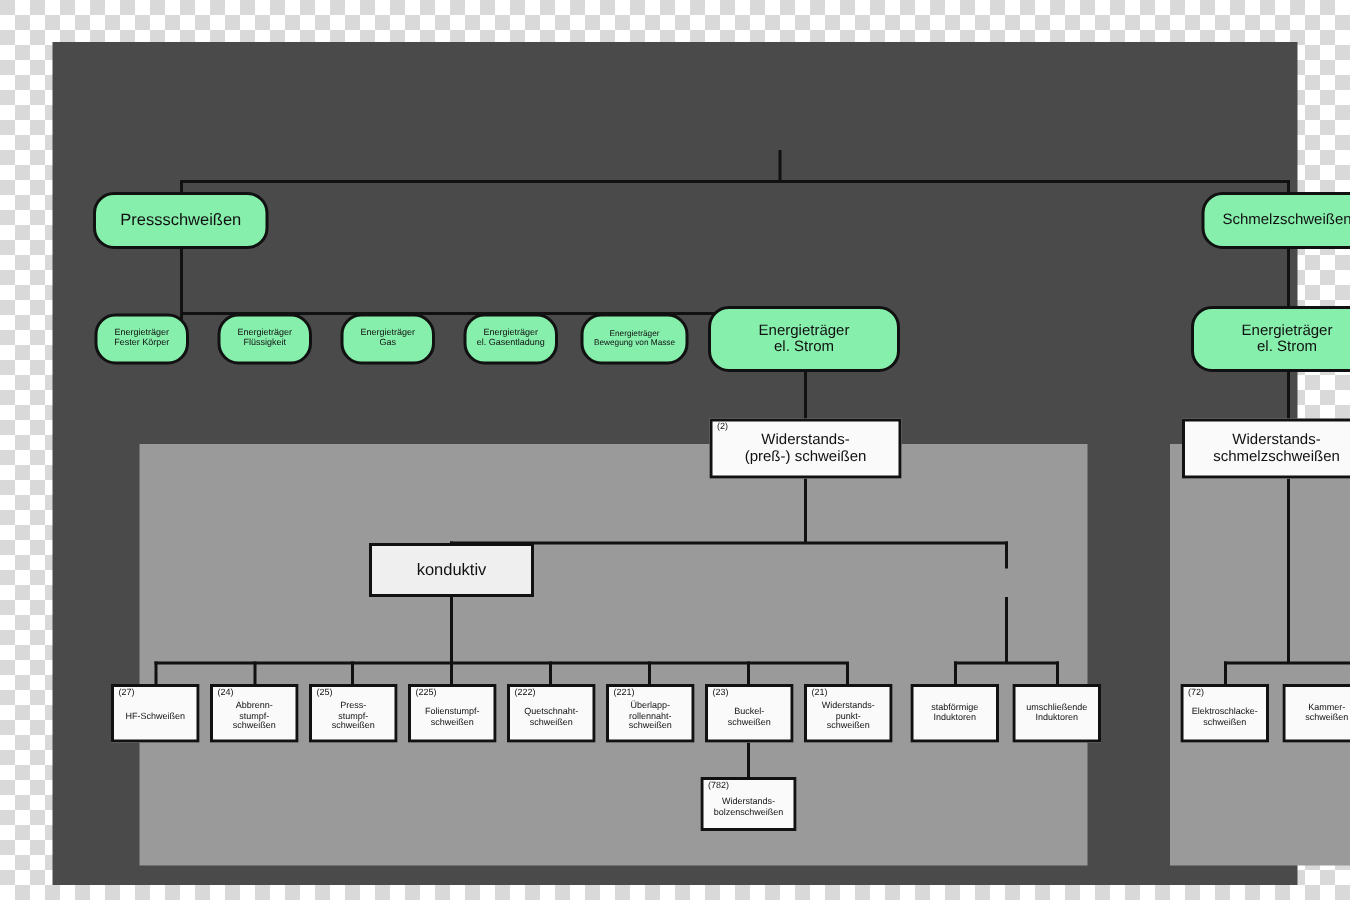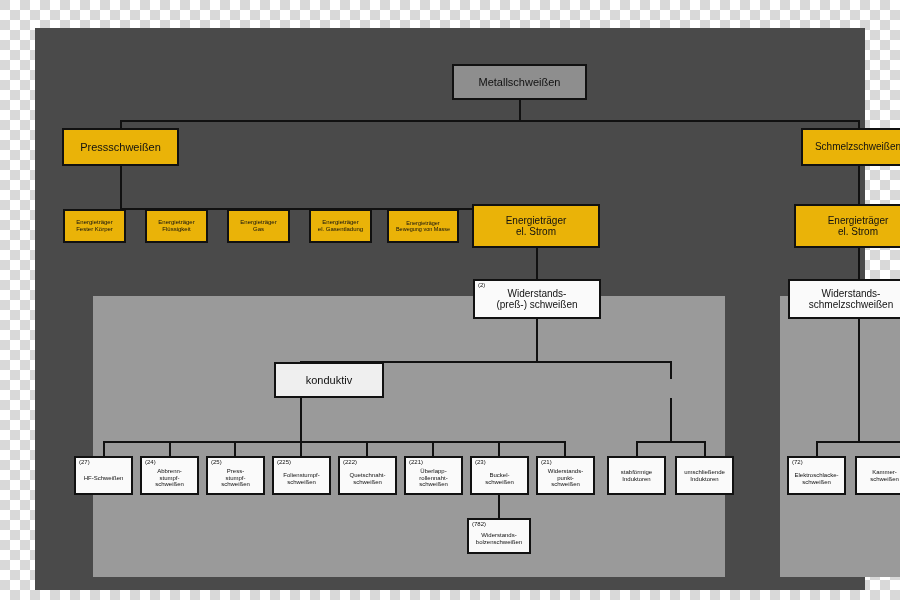--- a/index.html
+++ b/index.html
@@ -25,21 +25,21 @@
   
   .box{
     position:absolute;box-sizing:border-box;
     border:2px solid #111;
     display:flex;align-items:center;justify-content:center;
     text-align:center;color:#111;line-height:1.12;
     z-index:5;
   }
   .box span.lbl{display:block;padding:0 3px;}
   .dark-box{background:#8e8e8e;}
-  .mid-box{background:#eab308;}
+  .mid-box{background:#86efac;border-radius:14px;}
   .light-box{background:#efefef;}
   .white-box{background:#fafafa;}
 
   .code{
     position:absolute;left:3px;top:1px;font-size:6px;color:#111;
     line-height:1;
   }
 
   
   .ln{position:absolute;background:#111;z-index:2;}
@@ -53,23 +53,20 @@
   .t6{font-size:6px;}
   .t55{font-size:5.5px;}
 </style>
 </head>
 <body>
 
 <div id="stage">
 
   <div class="canvas">
 
-    <div class="box dark-box t11" style="left:417px;top:36px;width:135px;height:36px;">
-      <span class="lbl">Metallschweißen</span>
-    </div>
 
     <div class="ln v" style="left:484px;top:72px;height:21px;"></div>
 
     <div class="ln h" style="left:85px;top:92px;width:740px;"></div>
     <div class="ln v" style="left:85px;top:92px;height:27px;"></div>
     <div class="ln v" style="left:823px;top:92px;height:27px;"></div>
 
     <div class="box mid-box t11" style="left:27px;top:100px;width:117px;height:38px;">
       <span class="lbl">Pressschweißen</span>
     </div>
@@ -128,21 +125,21 @@
       <span class="code">(2)</span>
       <span>Widerstands-</span>
       <span>(preß-) schweißen</span>
     </div>
 
     <div class="ln v" style="left:501px;top:291px;height:43px;"></div>
     <div class="ln h" style="left:265px;top:333px;width:372px;"></div>
     <div class="ln v" style="left:265px;top:333px;height:18px;"></div>
     <div class="ln v" style="left:635px;top:333px;height:18px;"></div>
 
-    <div class="box light-box t11" style="left:211px;top:334px;width:110px;height:36px;margin-left:28px;">
+    <div class="box light-box t11" style="left:211px;top:334px;width:110px;height:36px;">
       <span class="lbl">konduktiv</span>
     </div>
 
     <div class="ln v" style="left:265px;top:370px;height:44px;"></div>
     <div class="ln h" style="left:68px;top:413px;width:461px;"></div>
     <div class="ln v" style="left:68px;top:413px;height:16px;"></div>
     <div class="ln v" style="left:134px;top:413px;height:16px;"></div>
     <div class="ln v" style="left:199px;top:413px;height:16px;"></div>
     <div class="ln v" style="left:265px;top:413px;height:16px;"></div>
     <div class="ln v" style="left:331px;top:413px;height:16px;"></div>

